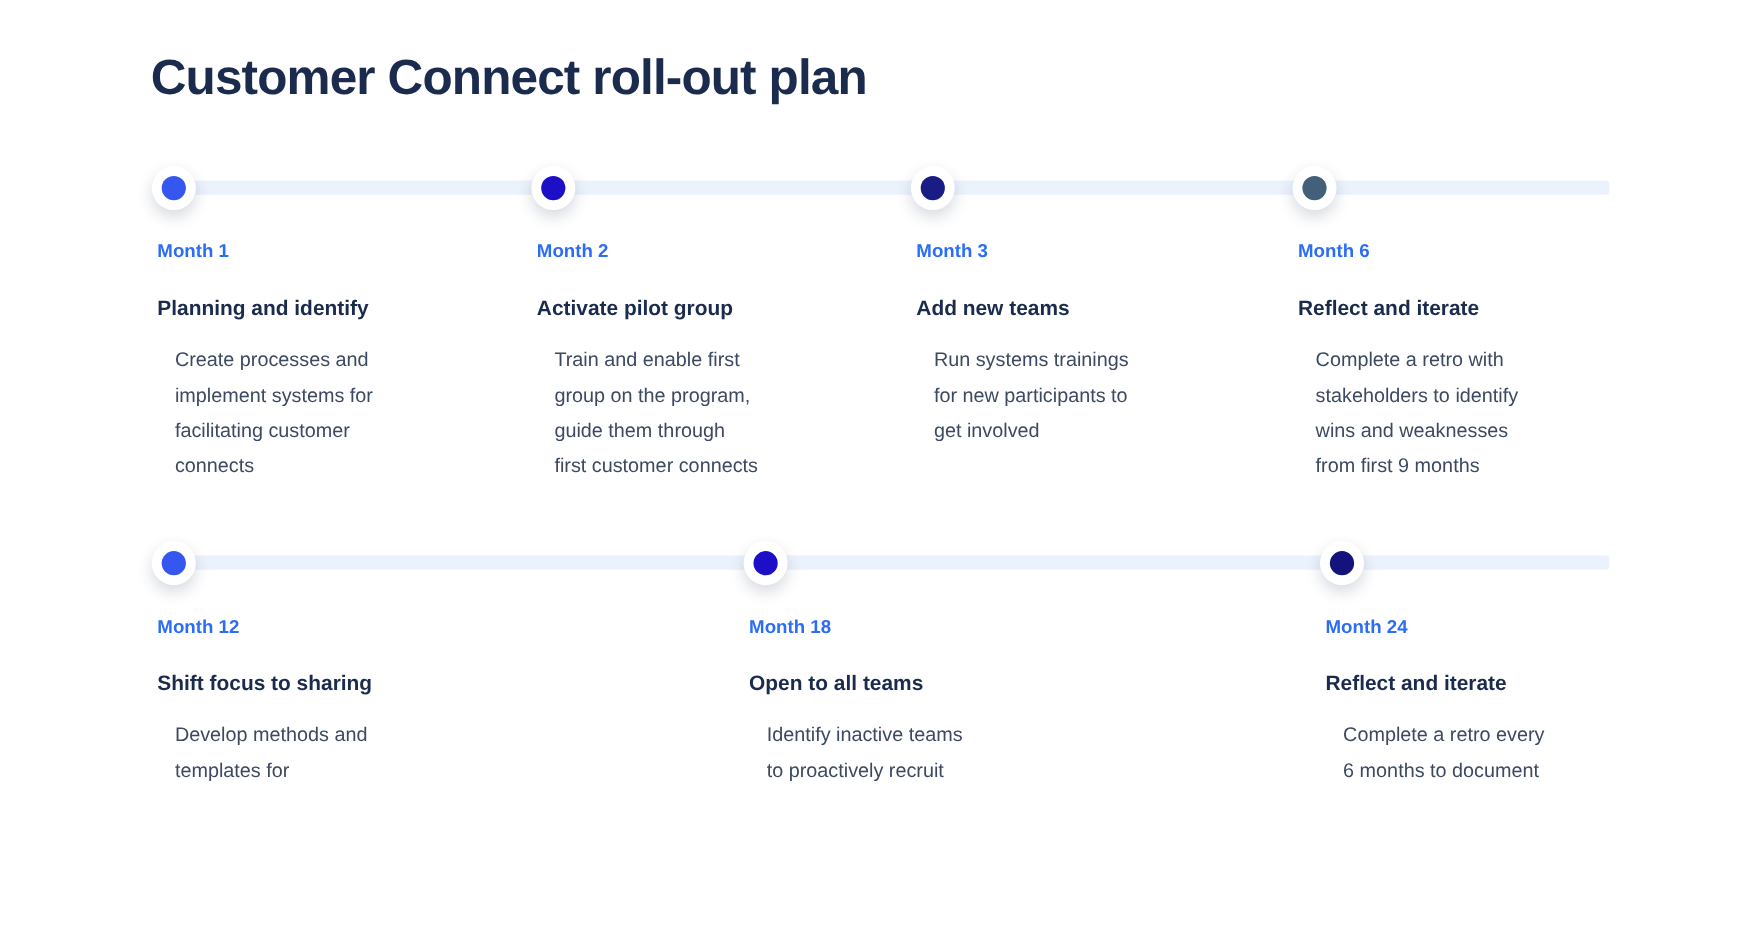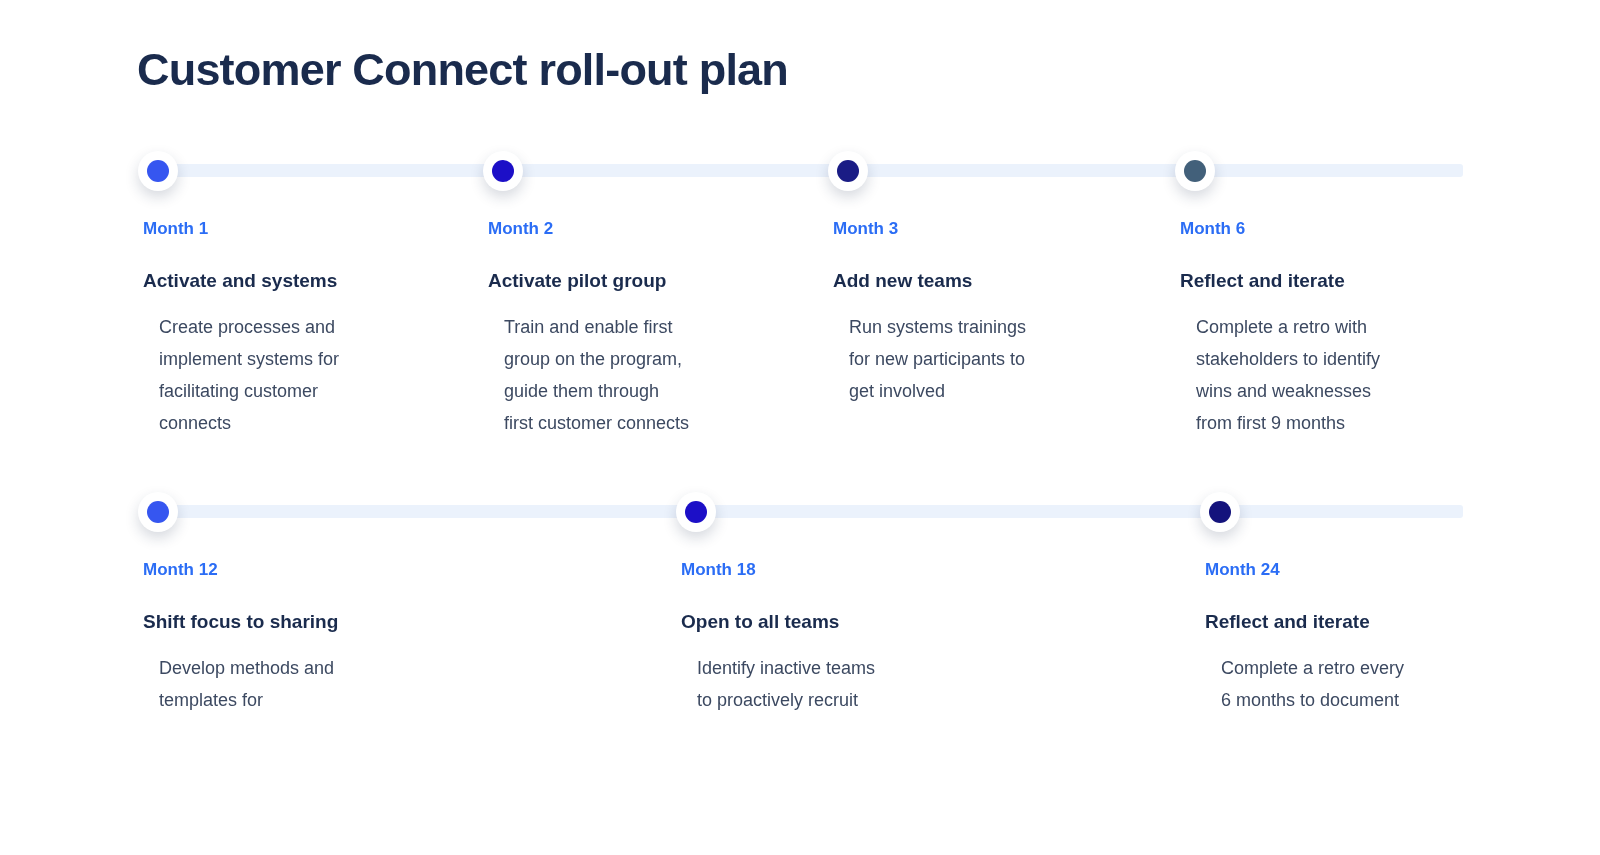--- a/index.html
+++ b/index.html
@@ -104,21 +104,21 @@
   <h1 class="title">Customer Connect roll-out plan</h1>
 
   <div class="row row1">
     <div class="track"></div>
 
     <div class="milestone r1c1">
       <div class="dot-outer">
         <div class="dot-inner" style="background-color: rgb(54, 86, 240);"></div>
       </div>
       <div class="month">Month 1</div>
-      <div class="heading">Activate and systems</div>
+      <div class="heading">Planning and identify</div>
       <div class="body">Create processes and
 implement systems for
 facilitating customer
 connects</div>
     </div>
 
     <div class="milestone r1c2">
       <div class="dot-outer">
         <div class="dot-inner" style="background-color: rgb(28, 15, 199);"></div>
       </div>

